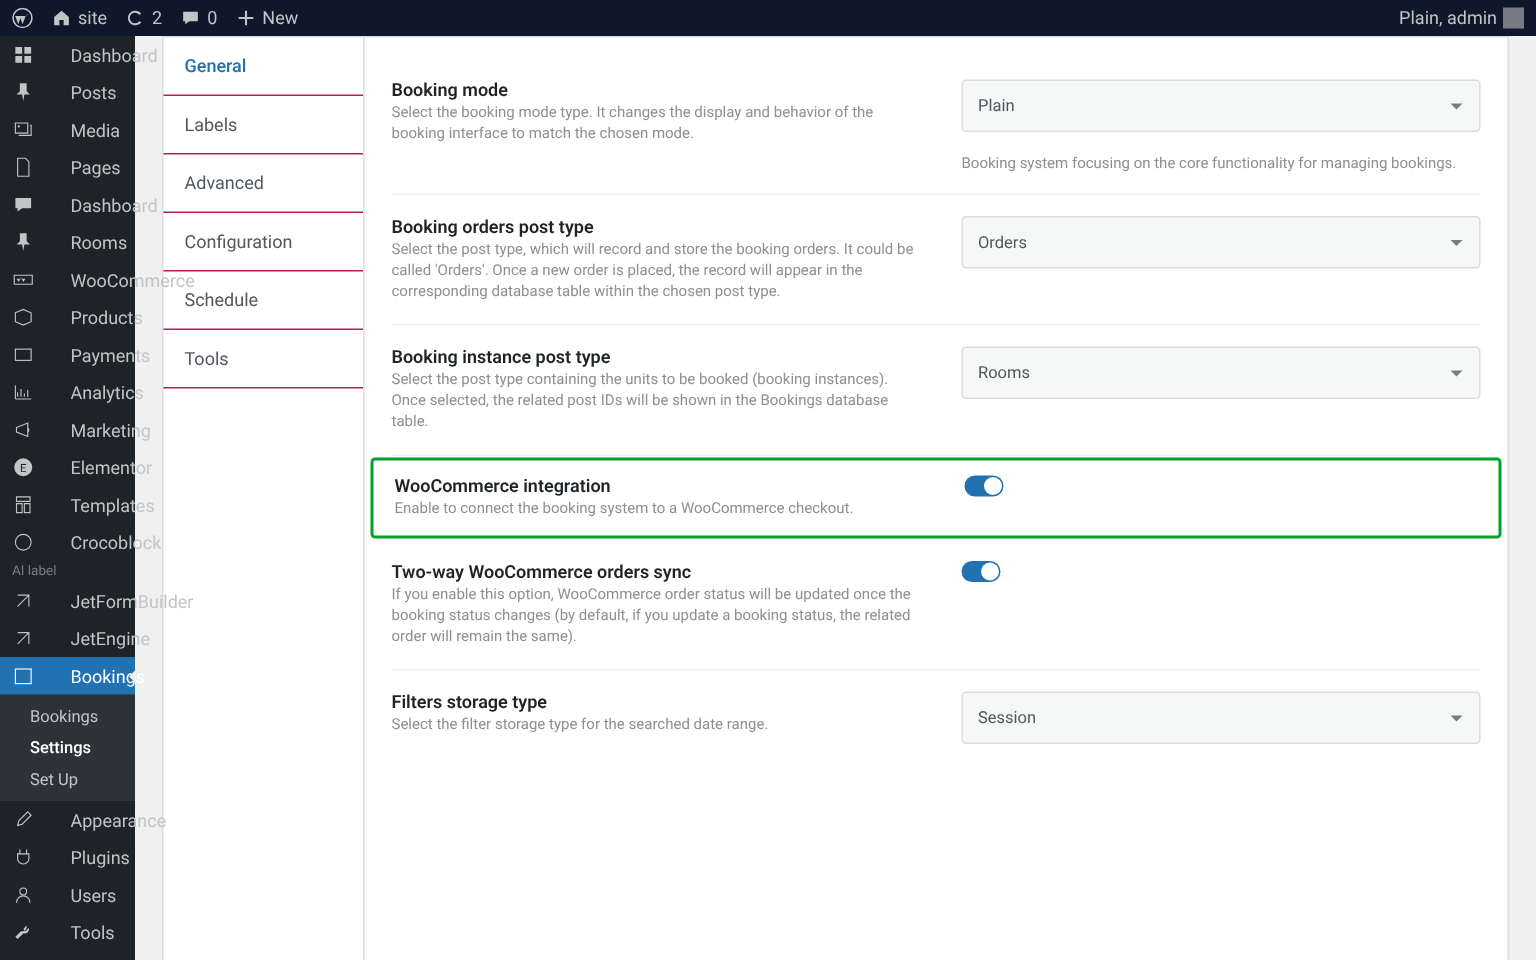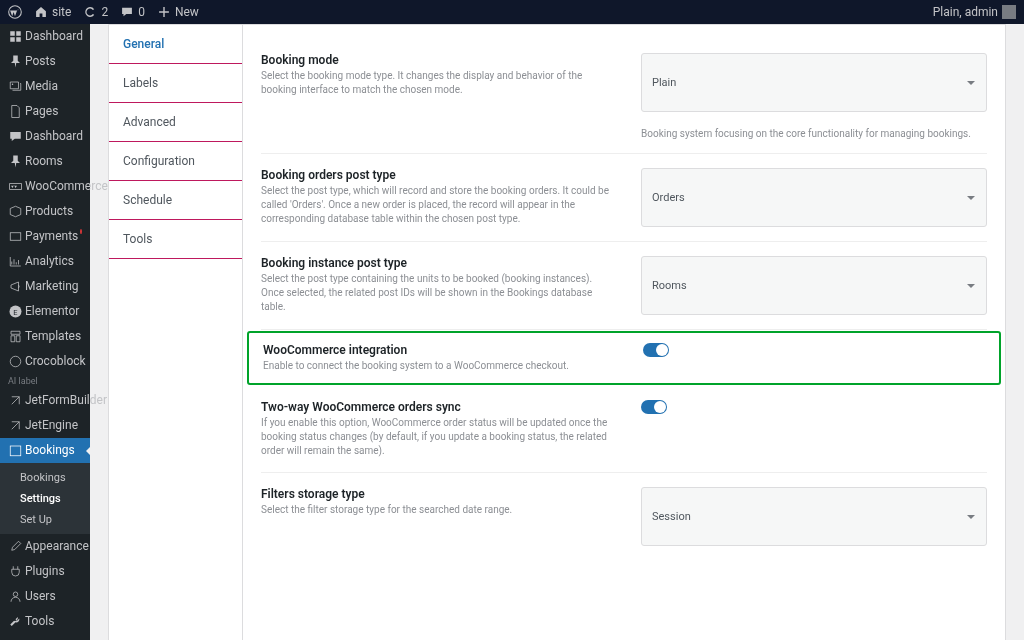--- a/index.html
+++ b/index.html
@@ -4,21 +4,21 @@
 <style>
 *{margin:0;padding:0;box-sizing:border-box;font-family:-apple-system,BlinkMacSystemFont,"Segoe UI",Roboto,sans-serif}
 body{background:#f0f0f1;font-size:13px;color:#3c434a}
 .adminbar{height:24px;background:#0f172a;color:#c3c4c7;display:flex;align-items:center;padding:0 8px;font-size:12px;justify-content:space-between}
 .adminbar-left,.adminbar-right{display:flex;align-items:center;gap:12px}
 .adminbar-item{display:flex;align-items:center;gap:4px;cursor:pointer}
 .adminbar svg{width:14px;height:14px;fill:#c3c4c7}
 .howdy-avatar{width:14px;height:14px;background:#787c82;display:inline-block}
 .wrap{display:flex;min-height:calc(100vh - 24px)}
 .sidebar{width:90px;background:#1d2327;color:#c3c4c7;font-size:12px;flex-shrink:0}
-.menu-item{display:flex;gap:2px;padding:5px 8px;cursor:pointer;position:relative}
+.menu-item{display:flex;align-items:center;gap:24px;padding:5px 8px;cursor:pointer;position:relative}
 .menu-item svg{width:15px;height:15px;fill:currentColor;flex-shrink:0}
 .menu-item.active{background:#2271b1;color:#fff}
 .menu-item.active::after{content:"";position:absolute;right:-1px;top:50%;transform:translateY(-50%);border:5px solid transparent;border-right-color:#f0f0f1}
 .menu-badge{width:5px;height:5px;background:#d63638;border-radius:50%;display:inline-block}
 .submenu{background:#2c3338;padding:4px 0}
 .submenu-item{padding:4px 8px 4px 20px;cursor:pointer;font-size:11px}
 .submenu-item.active{color:#fff;font-weight:500}
 .ai-label{font-size:9px;padding:2px 8px;color:#787c82}
 .content{flex:1;padding:0;display:flex;flex-direction:column}
 h1.page-title{font-size:17px;font-weight:400;padding:14px 18px 8px;color:#1d2327}
@@ -26,21 +26,21 @@
 .tabs{width:134px;border-right:1px solid #dcdcde;flex-shrink:0}
 .tab{padding:12px 14px;border-bottom:1px solid #be185d;cursor:pointer;font-size:12px;color:#50575e}
 .tab.active{color:#2271b1;font-weight:500}
 .settings{flex:1;padding:14px 18px;overflow:auto}
 .setting-row{display:flex;gap:30px;padding:14px 0;border-bottom:1px solid #eee}
 .setting-row:last-child{border-bottom:none}
 .setting-label{width:350px;flex-shrink:0}
 .setting-label h4{font-size:12px;font-weight:600;color:#1d2327;margin-bottom:2px}
 .setting-label p{font-size:10px;color:#8c8f94;line-height:1.4}
 .setting-control{flex:1}
-.select-box{background:#f6f7f7;border:1px solid #dcdcde;border-radius:3px;padding:22px 10px;font-size:11px;color:#50575e;display:flex;justify-content:space-between;align-items:center;cursor:pointer}
+.select-box{background:#f6f7f7;border:1px solid #dcdcde;border-radius:3px;padding:10px 10px;font-size:11px;color:#50575e;display:flex;justify-content:space-between;align-items:center;cursor:pointer}
 .select-box svg{width:10px;height:10px;fill:#787c82}
 .help-text{font-size:10px;color:#8c8f94;margin-top:16px}
 .toggle{width:26px;height:14px;background:#2271b1;border-radius:7px;position:relative;cursor:pointer}
 .toggle::after{content:"";position:absolute;width:12px;height:12px;background:#fff;border-radius:50%;top:1px;right:1px}
 .highlighted{border:2px solid #00a32a;border-radius:3px;padding:10px 14px!important;margin:1px -14px}
 </style>
 </head>
 <body>
 
 <div class="adminbar">

